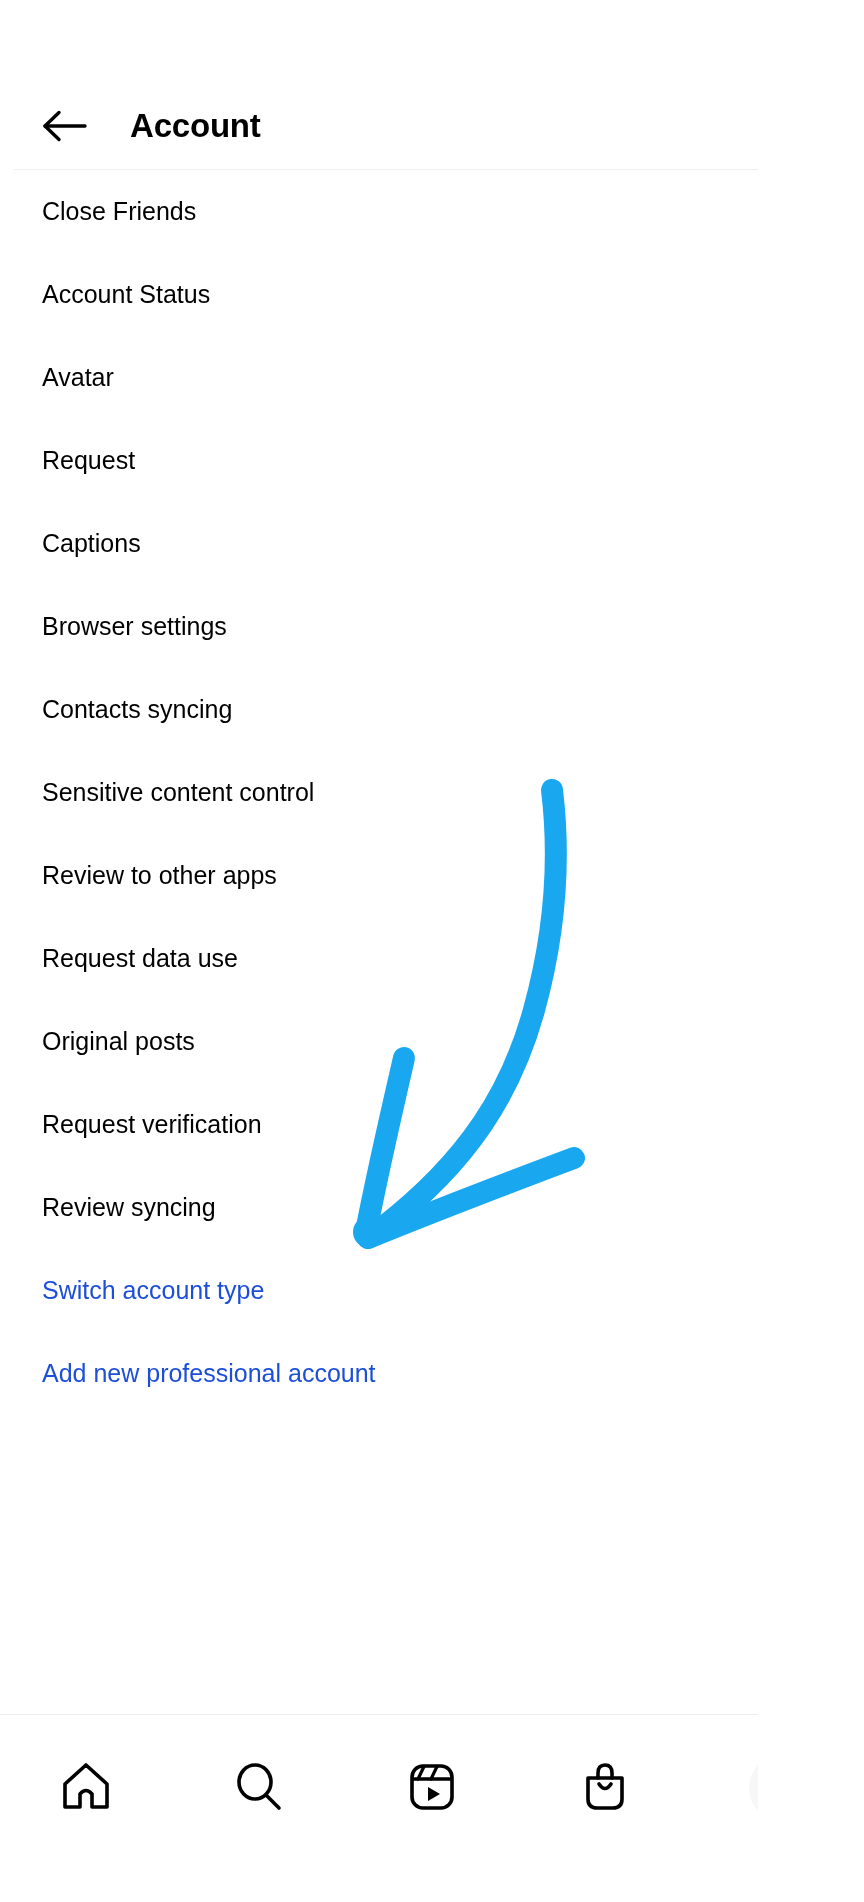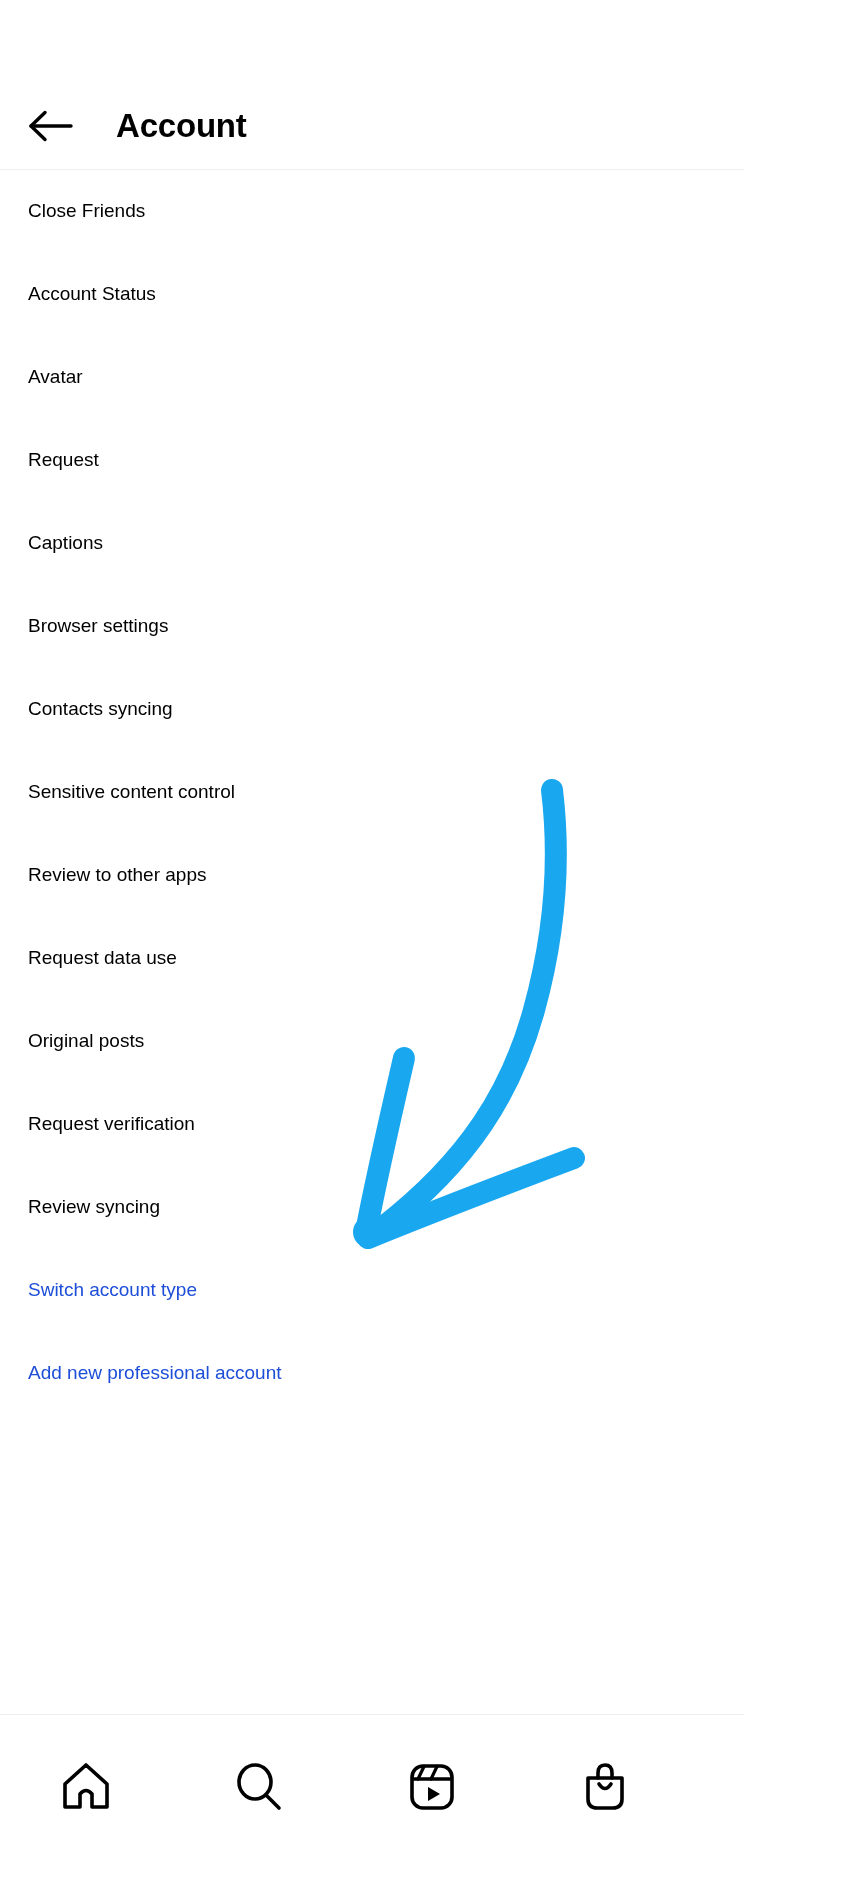--- a/index.html
+++ b/index.html
@@ -13,20 +13,21 @@
     font-family: "Liberation Sans", sans-serif;
     overflow: hidden;
     position: relative;
   }
   .screen {
     position: relative;
     width: 744px;
     height: 1902px;
     background: #ffffff;
     overflow: hidden;
+    padding-left: 14px;
   }
 
   
   .status-spacer {
     height: 82px;
     width: 100%;
   }
 
   
   .header {
@@ -68,21 +69,21 @@
   .list-item {
     height: 83px;
     display: flex;
     align-items: center;
     padding-left: 28px;
     box-sizing: border-box;
     cursor: pointer;
     background: transparent;
   }
   .list-item .label {
-    font-size: 19px;
+    font-size: 25px;
     color: #000000;
     line-height: 1.1;
     white-space: nowrap;
     text-align: right;
   }
   .list-item.link .label {
     color: #1d4ed8;
   }
 
   

